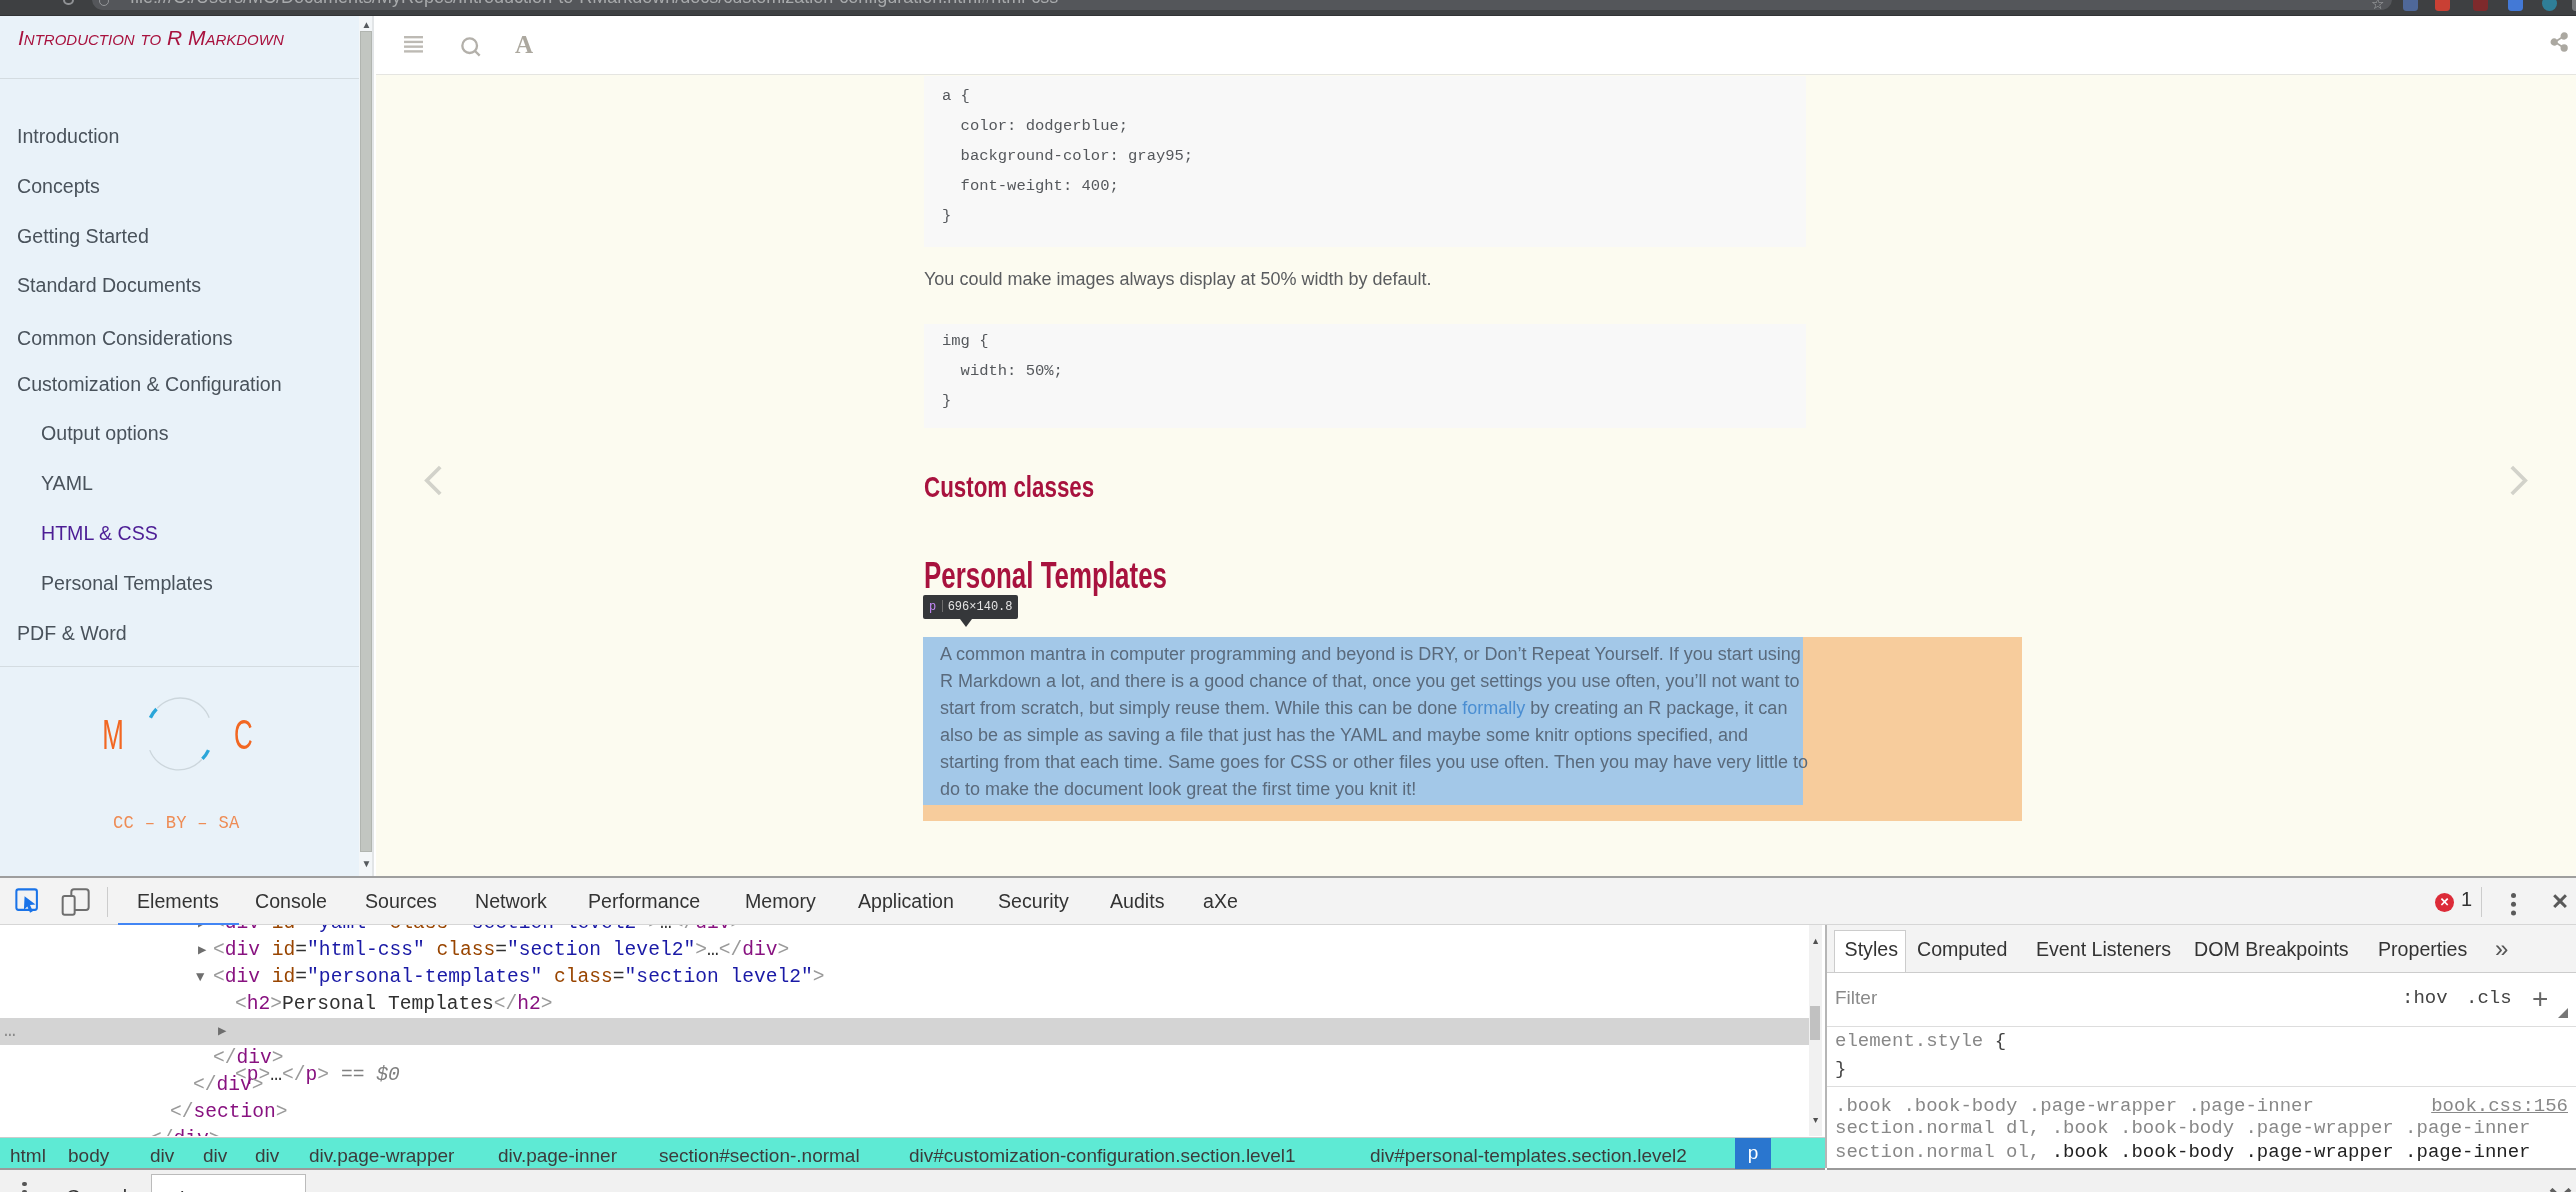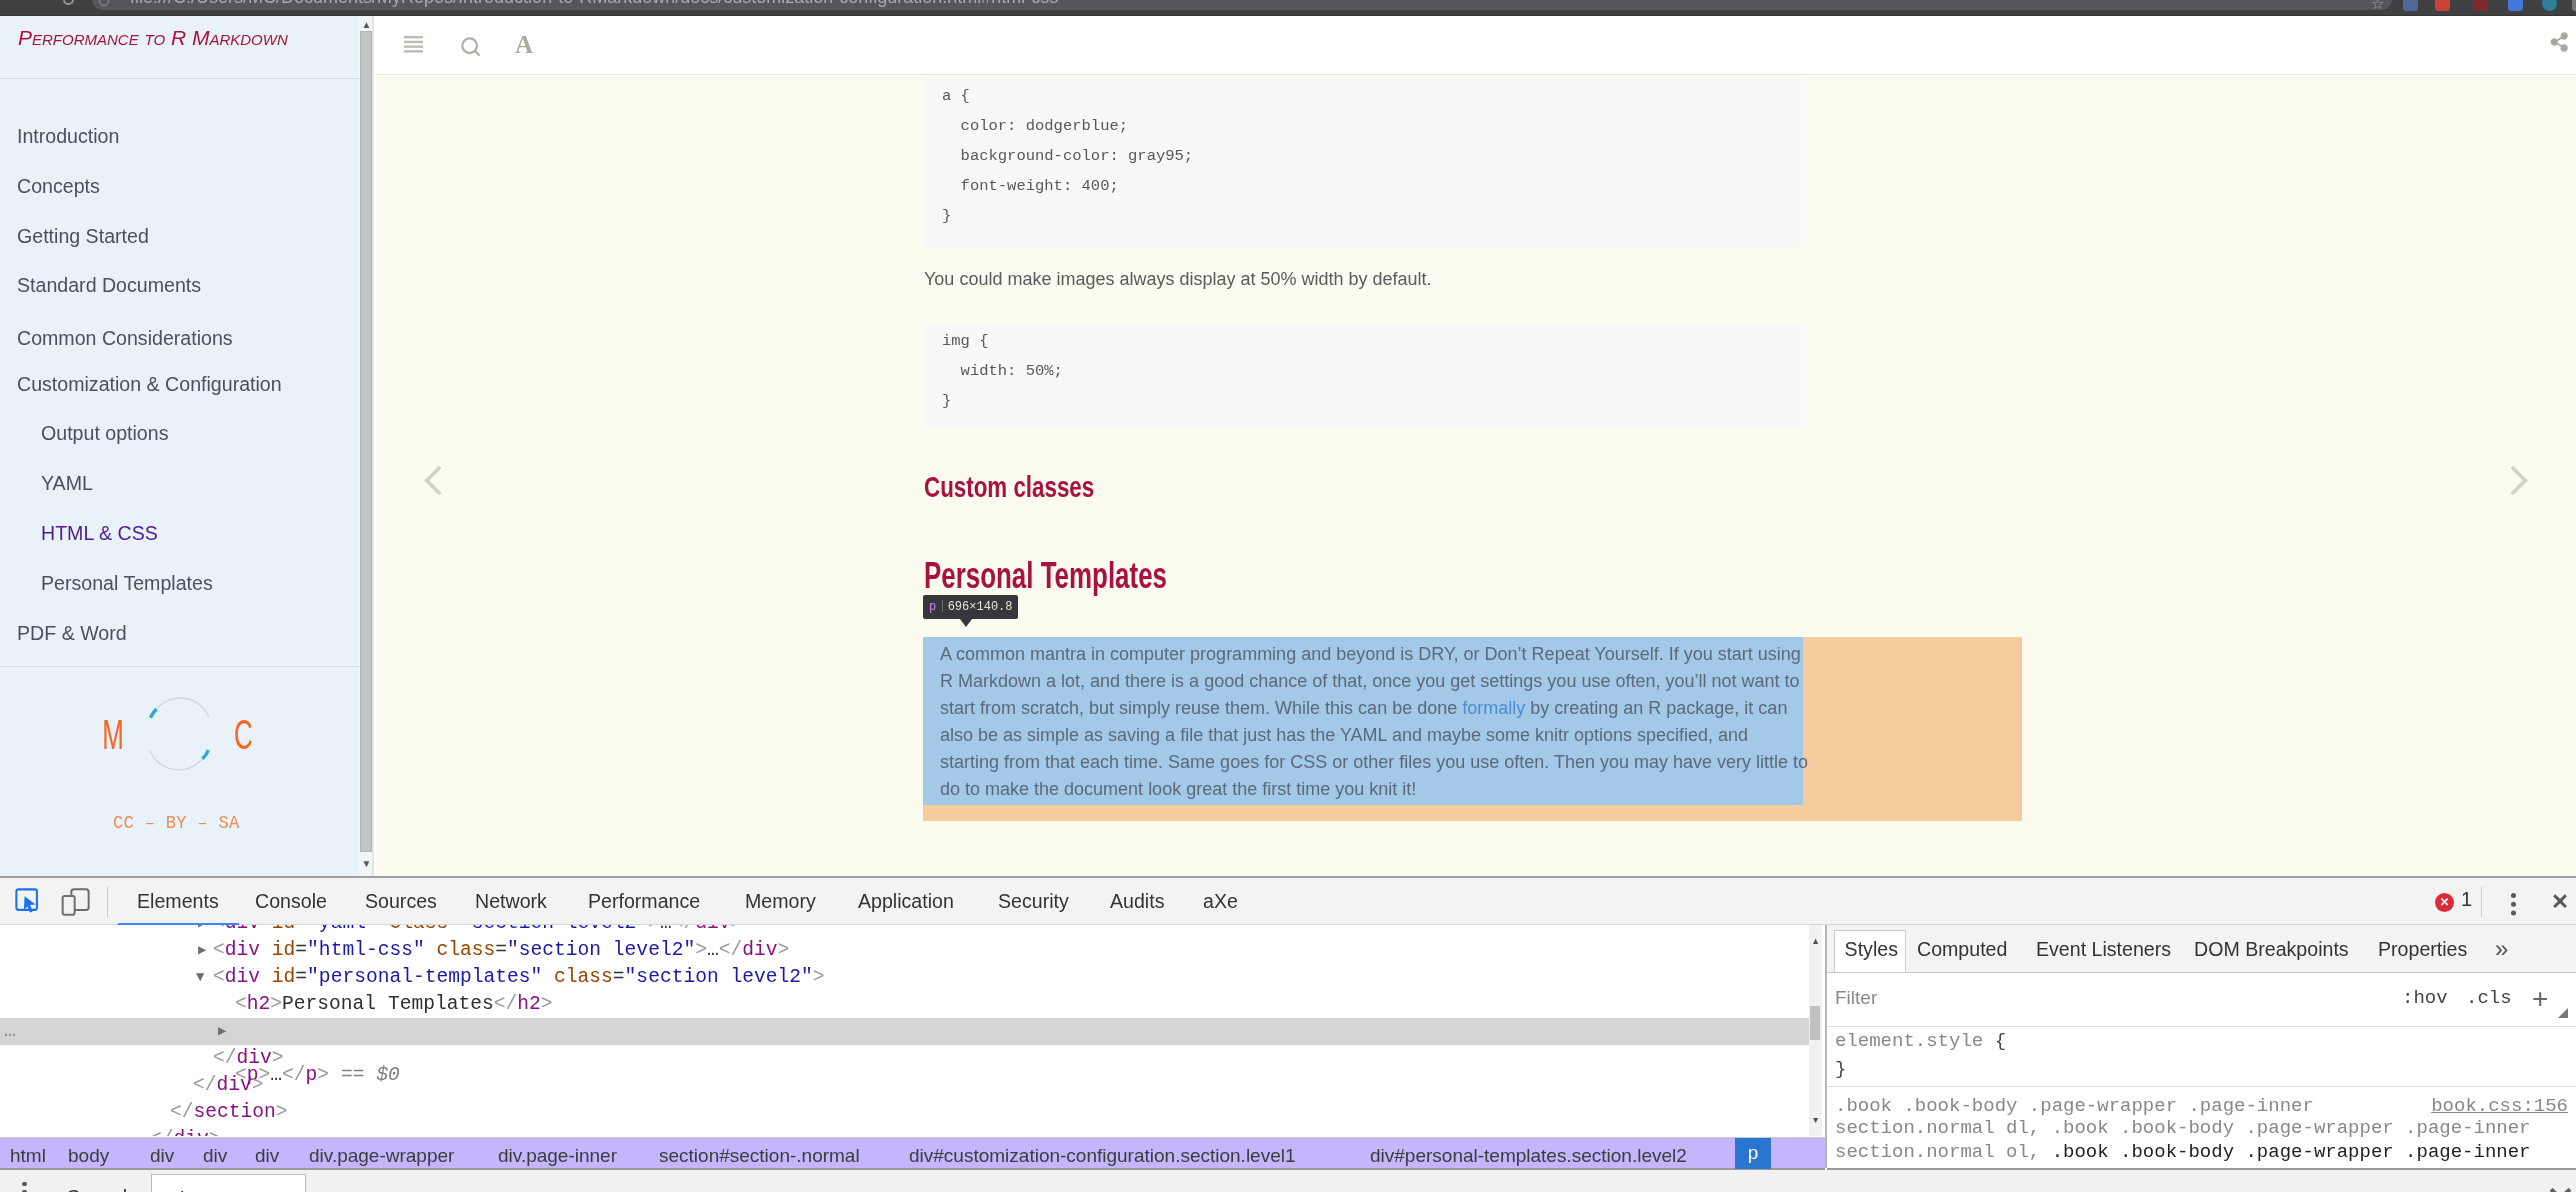--- a/index.html
+++ b/index.html
@@ -78,21 +78,21 @@
   #dtdivider { position:absolute; left:1825px; top:47px; width:2px; height:243px; background:#b6b6b6; }
 
   #dtstyles { position:absolute; left:1827px; top:47px; width:749px; height:245px; background:#fff; border-bottom:2px solid #9a9a9a; overflow:hidden; }
   #styletabs { position:absolute; left:0; top:0; width:749px; height:48px; background:#f3f3f3; border-bottom:0.7px solid #ccc; }
   .stab { position:absolute; top:13px; color:#333; white-space:nowrap; }
   #stabsel { position:absolute; left:6.8px; top:4.7px; width:72px; height:43px; background:#fff; border:0.7px solid #ccc; }
   #filterrow { position:absolute; left:0; top:48px; width:749px; height:54px; border-bottom:0.7px solid #ddd; }
   .mono { font-family:"Liberation Mono", monospace; }
   #stylebody { position:absolute; left:0; top:102px; width:749px; font-family:"Liberation Mono", monospace; font-size:19px; line-height:28px; color:#888; }
 
-  #crumbs { position:absolute; left:0; top:259px; width:1825px; height:33px; background:#c4b5fd; border-top:0.7px solid #ccc; border-bottom:2px solid #9a9a9a; font-size:19px; color:#3c3c3c; }
+  #crumbs { position:absolute; left:0; top:259px; width:1825px; height:33px; background:#5eead4; border-top:0.7px solid #ccc; border-bottom:2px solid #9a9a9a; font-size:19px; color:#3c3c3c; }
   .crumb { position:absolute; top:6.8px; white-space:nowrap; }
   #crumbp { position:absolute; left:1735px; top:0; width:36px; height:31px; background:#2a76cf; color:#fff; text-align:center; line-height:30px; }
 
   #drawer { position:absolute; left:0; top:292px; width:2576px; height:25px; background:#f1f1f1; overflow:hidden; }
   #wntab { position:absolute; left:151px; top:4px; width:155px; height:20px; background:#fff; border:0.7px solid #bbb; border-bottom:none; font-size:19.6px; color:#333; padding:13px 0 0 9.5px; overflow:hidden; }
 </style>
 </head>
 <body>
   <div class="abs" id="browserbar">
     <div id="urlfield">
@@ -104,21 +104,21 @@
     <div class="bicon" style="left:2473px;background:#7e2a2c;"></div>
     <div class="bicon" style="left:2508px;background:#4379d6;"></div>
     <div class="bicon" style="left:2542px;background:#2f7e97;border-radius:7.4px;"></div>
     <div class="bicon" style="left:2572px;background:#77797b;"></div>
     <div style="position:absolute;left:99px;top:-4px;width:10px;height:10px;border:1.4px solid #95979a;border-radius:6.8px;"></div>
     <div style="position:absolute;left:63px;top:-5.4px;width:10.8px;height:10.8px;border:2px solid #8f9194;border-radius:7.4px;"></div>
   </div>
 
   <div class="abs" id="page">
     <div id="sidebar">
-      <div id="sbtitle">Performance to R Markdown</div>
+      <div id="sbtitle">Introduction to R Markdown</div>
       <div id="sbhr1"></div>
       <div class="nav">
         <div style="top:18px;">Introduction</div>
         <div style="top:68px;">Concepts</div>
         <div style="top:118px;">Getting Started</div>
         <div style="top:167px;">Standard Documents</div>
         <div style="top:220px;">Common Considerations</div>
         <div style="top:266px;">Customization &amp; Configuration</div>
         <div class="ind" style="top:315px;">Output options</div>
         <div class="ind" style="top:365px;">YAML</div>

